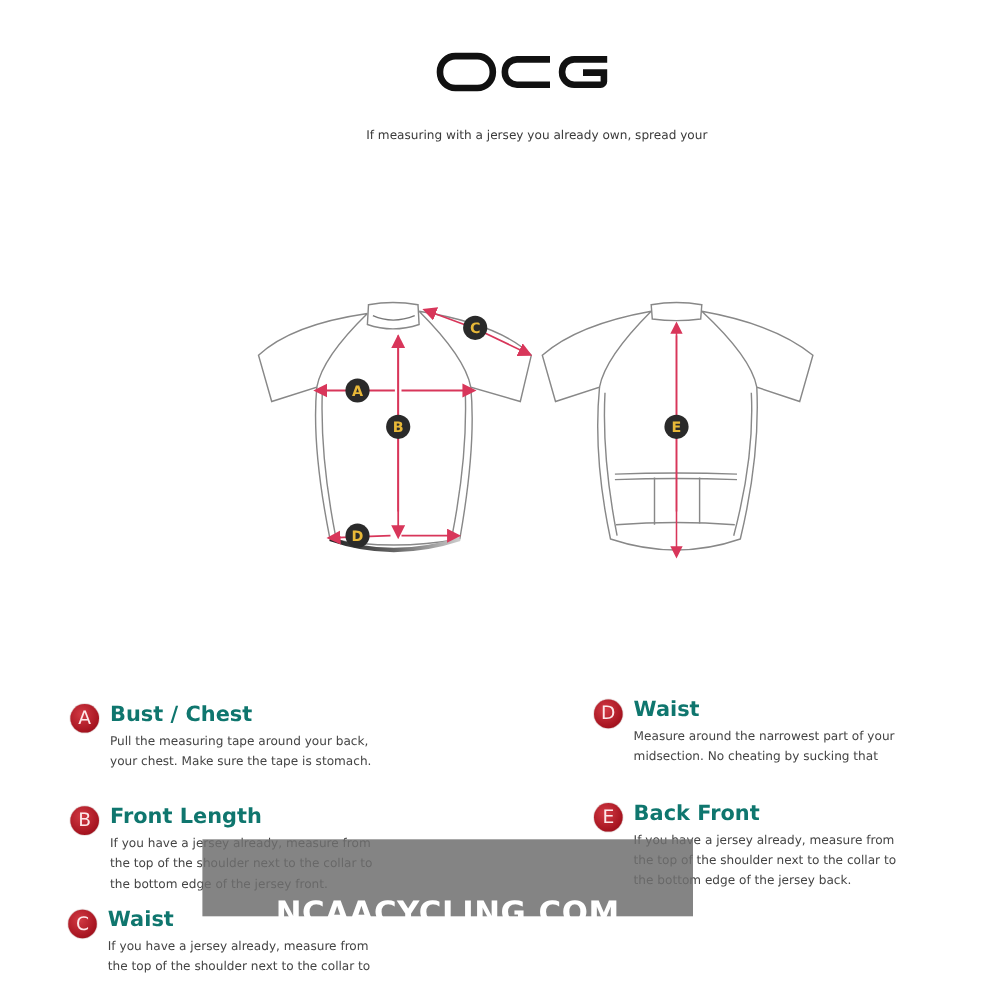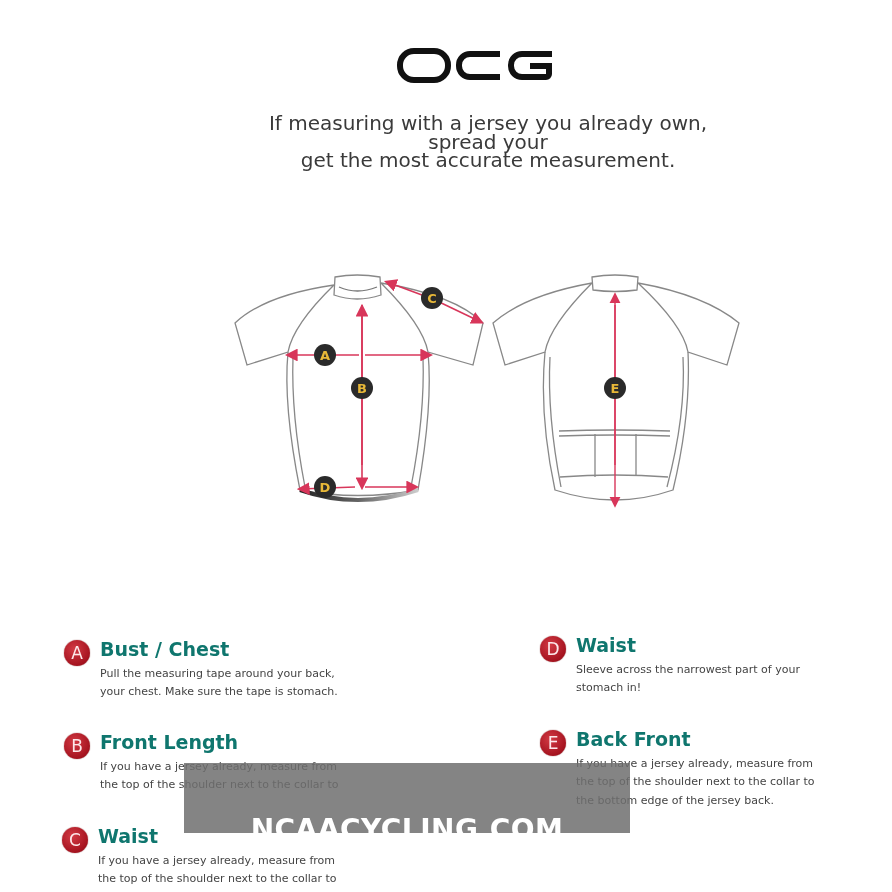--- a/index.html
+++ b/index.html
@@ -1,20 +1,20 @@
 <!DOCTYPE html>
 <html><head>
   <meta charset="utf-8">
   <style>
     html, body { margin: 0; padding: 0; background: #ffffff; }
     body { width: 892px; height: 892px; position: relative; overflow: hidden;
            font-family: "DejaVu Sans", sans-serif; color: #333; }
     .logo { position: absolute; left: 396px; top: 46px; width: 160px; height: 40px; }
     .intro { position: absolute; left: 240px; top: 114px; width: 496px;
-             text-align: center; font-size: 20px; line-height: 18.5px; color: #3a3a3a; }
+             text-align: center; font-size: 11px; line-height: 18.5px; color: #3a3a3a; }
     .diagram { position: absolute; left: 225px; top: 265px; width: 530px; height: 250px; }
     .item { position: absolute; }
     .item .badge { position: absolute; left: 0; top: 2px; width: 26px; height: 26px; border-radius: 50%;
                    background: radial-gradient(circle at 40% 35%, #d23a44, #a5131f 70%, #7e0d16);
                    color: #fde8ea; font-size: 17px; line-height: 26px; text-align: center;
                    box-shadow: 0 0 1px #600; }
     .item .title { position: absolute; left: 36px; top: 0; font-weight: bold; font-size: 19px;
                    color: #0f766e; white-space: nowrap; }
     .item .body { position: absolute; left: 36px; top: 27px; font-size: 11px; line-height: 18.3px;
                   color: #444; white-space: nowrap; }
@@ -29,21 +29,20 @@
 
 <svg class="logo" viewBox="0 0 160 40">
   <title>OCG</title>
   <rect x="4" y="5" width="48" height="29" rx="14" fill="none" stroke="#111" stroke-width="6"></rect>
   <path d="M104 8 H74 a11 11 0 0 0 -11 11 v1 a11 11 0 0 0 11 11 H104" fill="none" stroke="#111" stroke-width="6"></path>
   <path d="M156 8 H126 a11 11 0 0 0 -11 11 v1 a11 11 0 0 0 11 11 H150 a3 3 0 0 0 3 -3 V20 H134" fill="none" stroke="#111" stroke-width="6"></path>
 </svg>
 
 <div class="intro">
   <div>If measuring with a jersey you already own, spread your</div>
-  <div>get the most accurate measurement.</div>
 </div>
 
 <svg class="diagram" viewBox="0 0 530 250">
   <defs>
     <marker id="ah" markerWidth="8" markerHeight="8" refX="6" refY="4" orient="auto">
       <path d="M0,0 L8,4 L0,8 z" fill="#d8365a"></path>
     </marker>
     <linearGradient id="hem" x1="0" y1="0" x2="1" y2="0">
       <stop offset="0" stop-color="#222"></stop>
         <stop offset="0.5" stop-color="#666"></stop>
@@ -120,39 +119,40 @@
     <div>your chest. Make sure the tape is stomach.</div>
   </div>
 </div>
 
 <div class="item" style="left:64px; top:731px;">
   <div class="badge">B</div>
   <div class="title">Front Length</div>
   <div class="body">
     <div>If you have a jersey already, measure from</div>
     <div>the top of the shoulder next to the collar to</div>
+    <div>the bottom edge of the jersey front.</div>
   </div>
 </div>
 
 <div class="item" style="left:62px; top:825px;">
   <div class="badge">C</div>
   <div class="title">Waist</div>
   <div class="body">
     <div>If you have a jersey already, measure from</div>
     <div>the top of the shoulder next to the collar to</div>
     <div>the bottom edge of the sleeve opening.</div>
   </div>
 </div>
 
 <div class="item" style="left:540px; top:634px;">
   <div class="badge">D</div>
   <div class="title">Waist</div>
   <div class="body">
-    <div>Sleeve across the narrowest part of your</div>
-    <div>stomach in!</div>
+    <div>Measure around the narrowest part of your</div>
+    <div>midsection. No cheating by sucking that</div>
   </div>
 </div>
 
 <div class="item" style="left:540px; top:728px;">
   <div class="badge">E</div>
   <div class="title">Back Front</div>
   <div class="body">
     <div>If you have a jersey already, measure from</div>
     <div>the top of the shoulder next to the collar to</div>
     <div>the bottom edge of the jersey back.</div>

